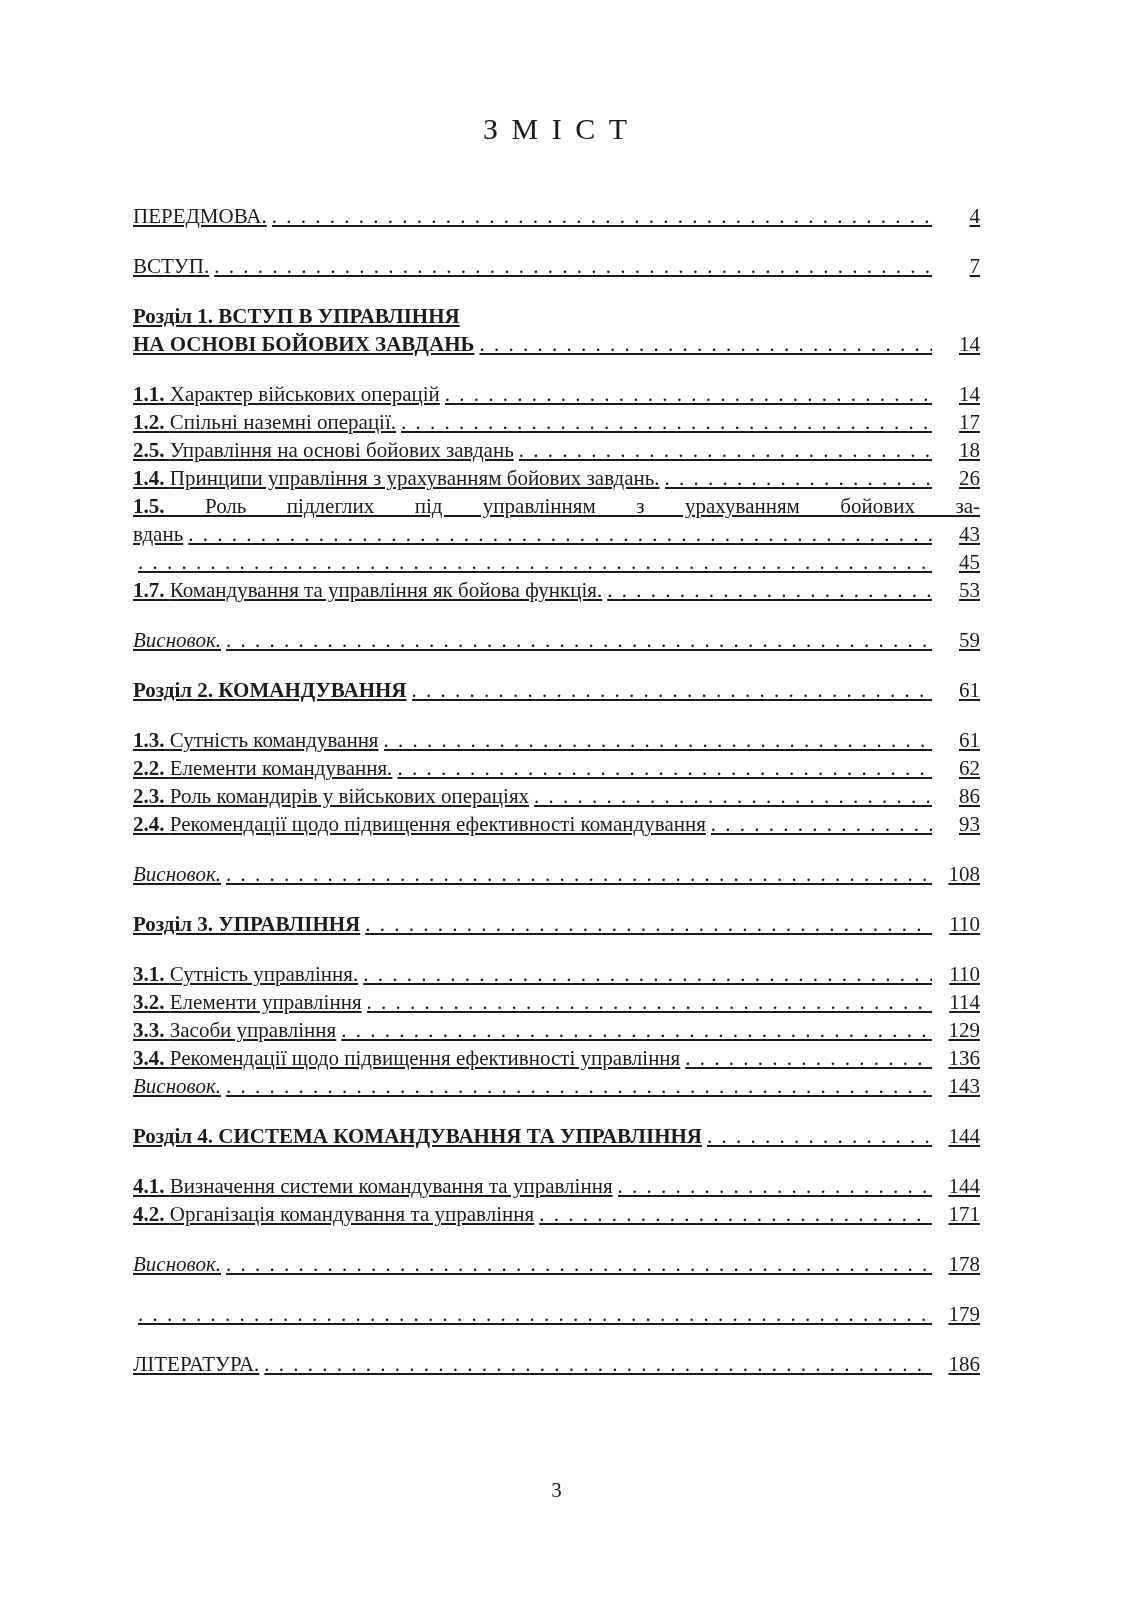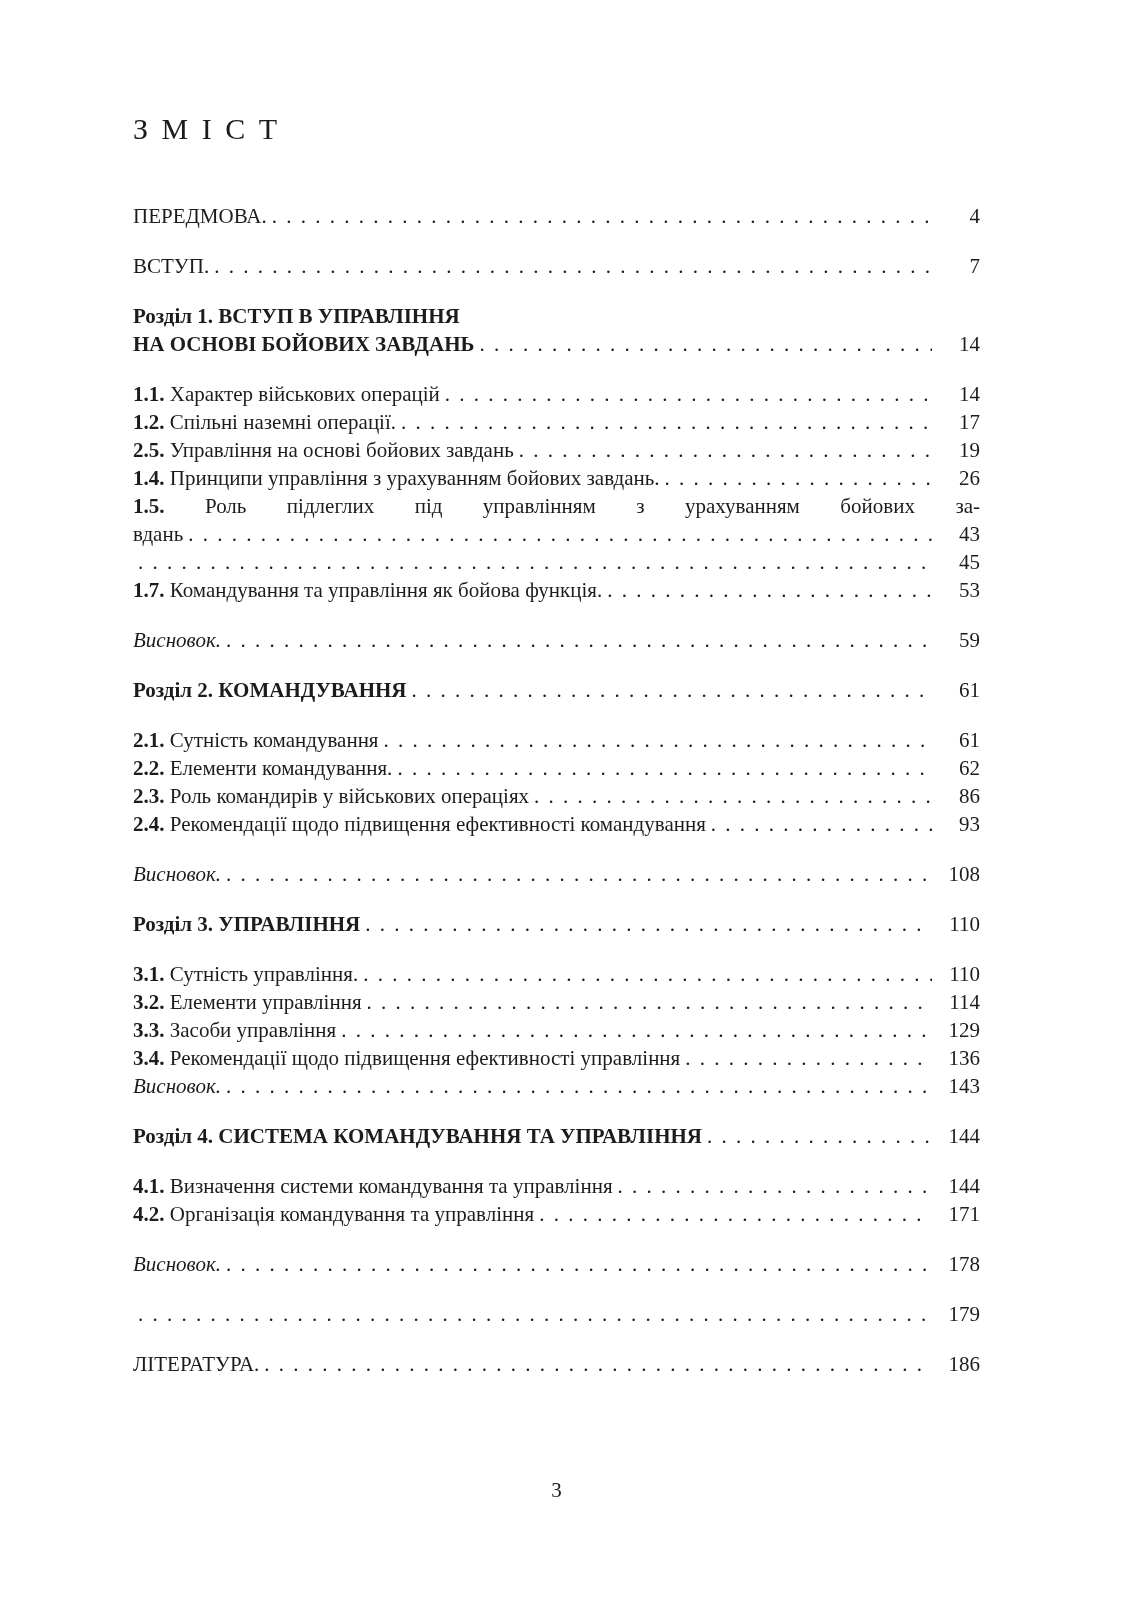--- a/index.html
+++ b/index.html
@@ -11,33 +11,34 @@
     font-family: "Liberation Serif", serif;
     color: #1c1c1c;
     overflow: hidden;
   }
   .page {
     position: absolute;
     inset: 0;
     padding: 112px 162px 0 133px;
   }
   .toc-title {
-    text-align: left;
+    text-align: center;
     font-size: 30px;
     font-weight: normal;
     letter-spacing: 3px;
     margin-bottom: 56px;
   }
   .toc-entry { }
   .toc-entry.gap { margin-top: 22px; }
   .toc-line {
     display: flex;
     align-items: baseline;
     font-size: 21px;
     line-height: 28px;
+    text-decoration: underline;
   }
   .toc-line .content { white-space: nowrap; }
   .toc-line.justify .content {
     flex: 1;
     white-space: normal;
     text-align: justify;
     text-align-last: justify;
   }
   .b { font-weight: bold; }
   .toc-entry.chapter .content { font-weight: bold; }
@@ -109,21 +110,21 @@
         <div class="toc-line">
           <span class="content"><span class="b">1.2. </span>Спільні наземні операції.</span>
           <span class="leader">. . . . . . . . . . . . . . . . . . . . . . . . . . . . . . . . . . . . . . . . . . . . . . . . . . . . . . . . . . . . . . . . . . . . . . . . . . . . . . . . . . . . . . . . . . . . . . . . . . . . . . . . . . . . . . . . . . . . . . . . . . . . . . . . . . . . . . . . . . . . . . . . . . . . . . . . . . . . . . . . </span>
           <span class="pg">17</span>
         </div>
       </div>
       <div class="toc-entry item">
         <div class="toc-line">
           <span class="content"><span class="b">2.5. </span>Управління на основі бойових завдань</span>
           <span class="leader">. . . . . . . . . . . . . . . . . . . . . . . . . . . . . . . . . . . . . . . . . . . . . . . . . . . . . . . . . . . . . . . . . . . . . . . . . . . . . . . . . . . . . . . . . . . . . . . . . . . . . . . . . . . . . . . . . . . . . . . . . . . . . . . . . . . . . . . . . . . . . . . . . . . . . . . . . . . . . . . . </span>
-          <span class="pg">19</span>
+          <span class="pg">18</span>
         </div>
       </div>
       <div class="toc-entry item">
         <div class="toc-line">
           <span class="content"><span class="b">1.4. </span>Принципи управління з урахуванням бойових завдань.</span>
           <span class="leader">. . . . . . . . . . . . . . . . . . . . . . . . . . . . . . . . . . . . . . . . . . . . . . . . . . . . . . . . . . . . . . . . . . . . . . . . . . . . . . . . . . . . . . . . . . . . . . . . . . . . . . . . . . . . . . . . . . . . . . . . . . . . . . . . . . . . . . . . . . . . . . . . . . . . . . . . . . . . . . . . </span>
           <span class="pg">26</span>
         </div>
       </div>
       <div class="toc-entry item">
@@ -158,21 +159,21 @@
       </div>
       <div class="toc-entry chapter gap">
         <div class="toc-line">
           <span class="content"><span class="b">Розділ 2. КОМАНДУВАННЯ</span></span>
           <span class="leader">. . . . . . . . . . . . . . . . . . . . . . . . . . . . . . . . . . . . . . . . . . . . . . . . . . . . . . . . . . . . . . . . . . . . . . . . . . . . . . . . . . . . . . . . . . . . . . . . . . . . . . . . . . . . . . . . . . . . . . . . . . . . . . . . . . . . . . . . . . . . . . . . . . . . . . . . . . . . . . . . </span>
           <span class="pg">61</span>
         </div>
       </div>
       <div class="toc-entry item gap">
         <div class="toc-line">
-          <span class="content"><span class="b">2.1. </span>Сутність командування</span>
+          <span class="content"><span class="b">1.3. </span>Сутність командування</span>
           <span class="leader">. . . . . . . . . . . . . . . . . . . . . . . . . . . . . . . . . . . . . . . . . . . . . . . . . . . . . . . . . . . . . . . . . . . . . . . . . . . . . . . . . . . . . . . . . . . . . . . . . . . . . . . . . . . . . . . . . . . . . . . . . . . . . . . . . . . . . . . . . . . . . . . . . . . . . . . . . . . . . . . . </span>
           <span class="pg">61</span>
         </div>
       </div>
       <div class="toc-entry item">
         <div class="toc-line">
           <span class="content"><span class="b">2.2. </span>Елементи командування.</span>
           <span class="leader">. . . . . . . . . . . . . . . . . . . . . . . . . . . . . . . . . . . . . . . . . . . . . . . . . . . . . . . . . . . . . . . . . . . . . . . . . . . . . . . . . . . . . . . . . . . . . . . . . . . . . . . . . . . . . . . . . . . . . . . . . . . . . . . . . . . . . . . . . . . . . . . . . . . . . . . . . . . . . . . . </span>
           <span class="pg">62</span>
         </div>

